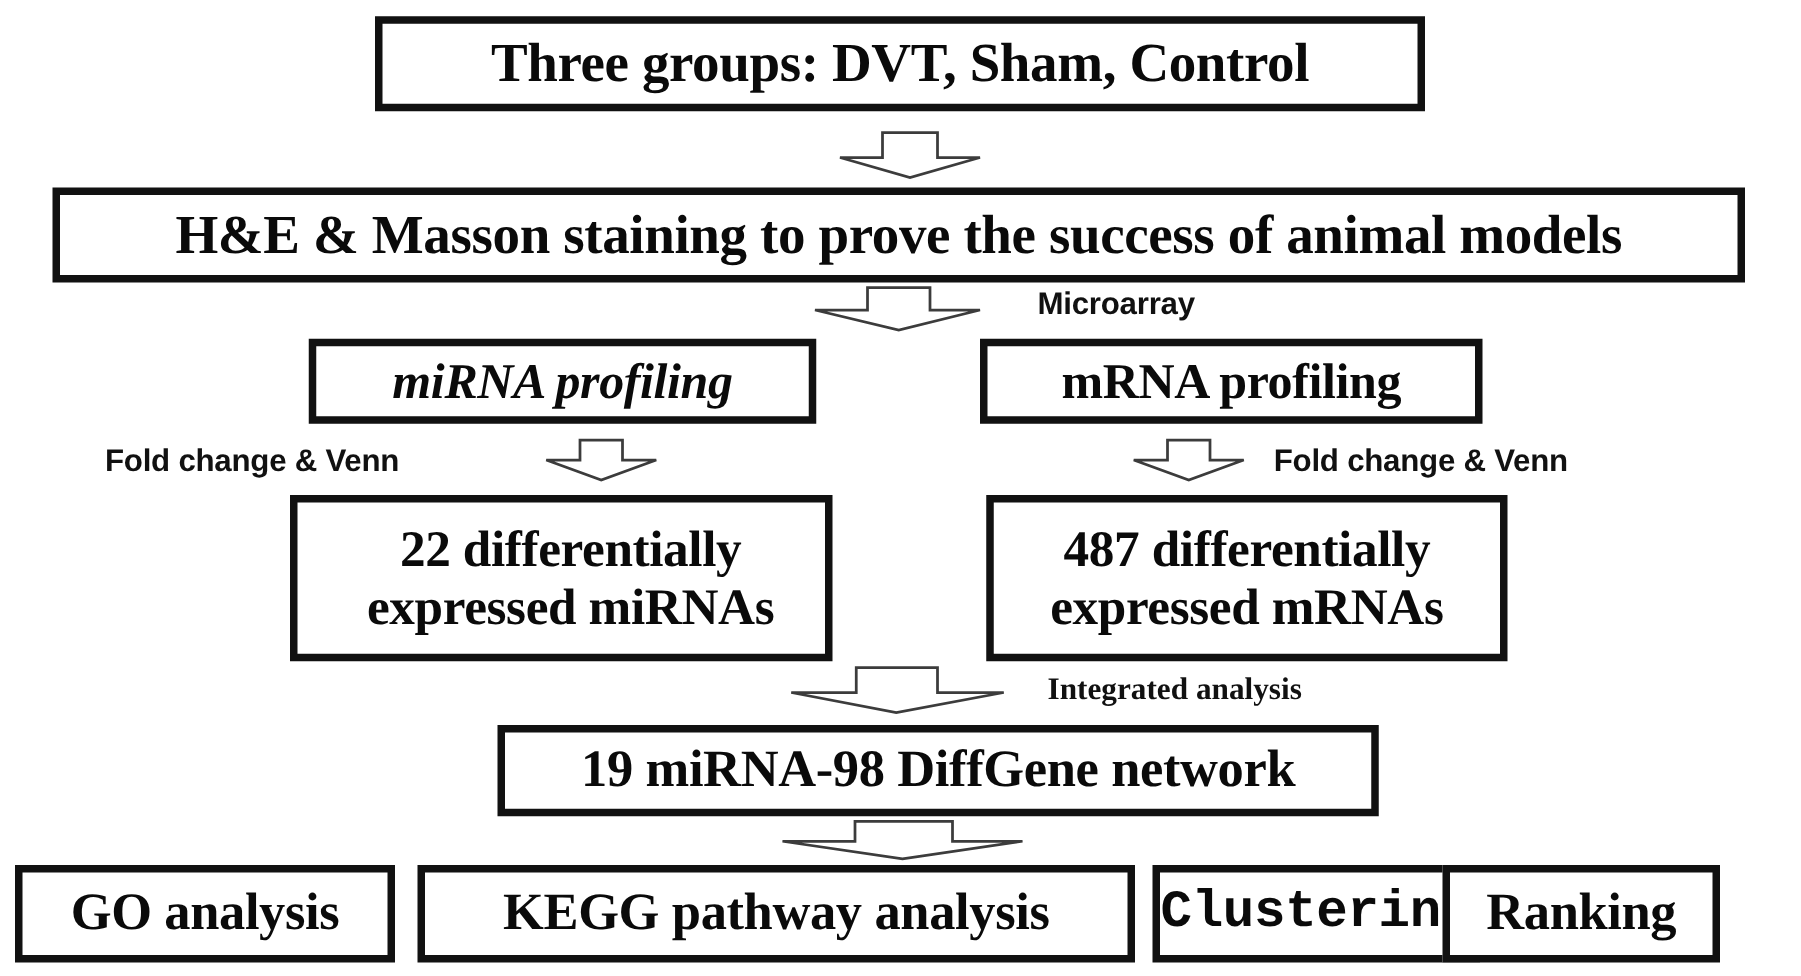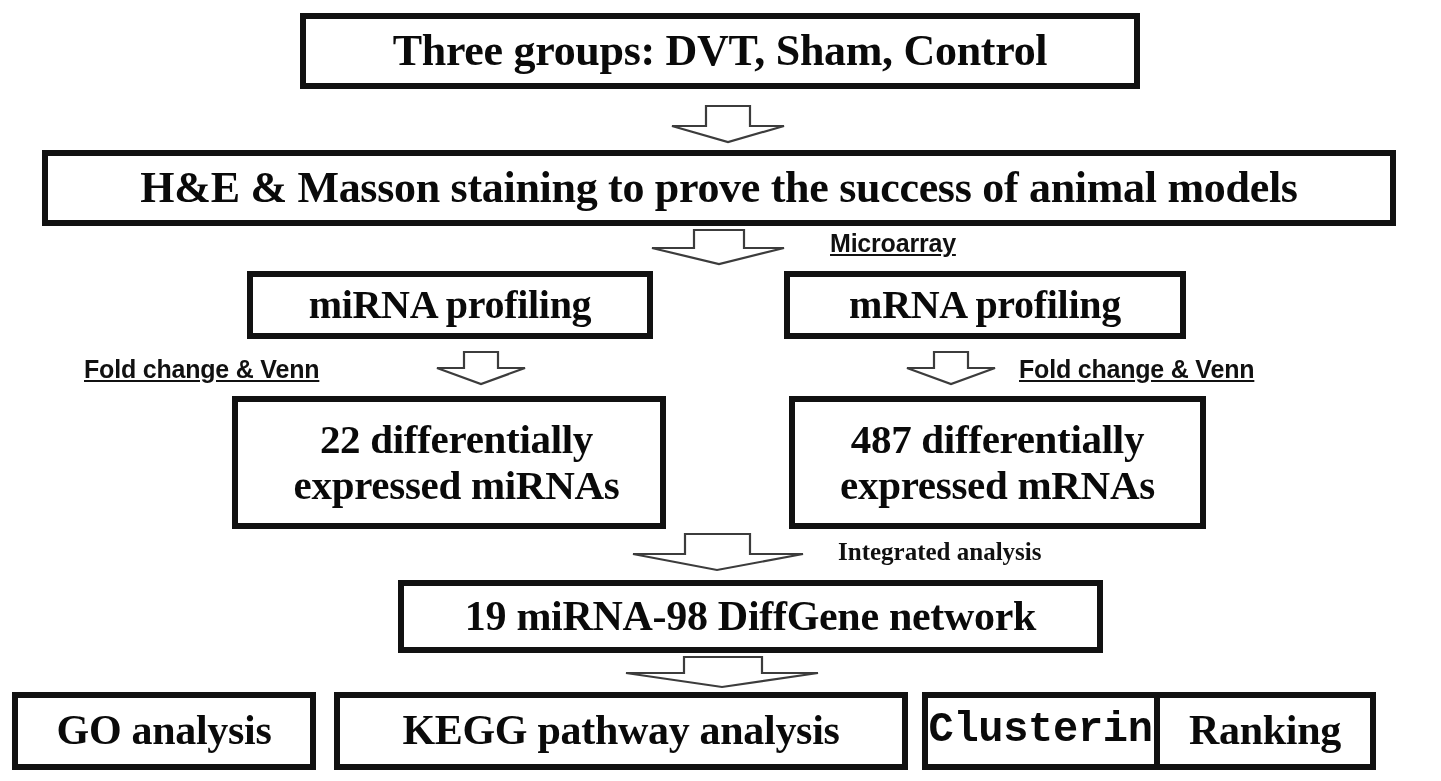--- a/index.html
+++ b/index.html
@@ -42,21 +42,20 @@
   .annot {
     position: absolute;
     font-weight: bold;
     color: #111111;
     white-space: nowrap;
   }
   .annot.sans {
     font-family: "Liberation Sans", "DejaVu Sans", sans-serif;
     font-size: 25px;
     letter-spacing: -0.2px;
-    text-decoration: underline;
   }
   .annot.serif {
     font-family: "Liberation Serif", "DejaVu Serif", serif;
     font-size: 25px;
     letter-spacing: 0px;
   }
 
   
   .arrow {
     position: absolute;
@@ -94,21 +93,21 @@
 
   <div class="arrow" style="left:648px; top:228px; width:140px; height:38px;">
     <svg viewBox="0 0 140 38" preserveAspectRatio="none">
       <polygon points="46,2 96,2 96,20 136,20 71,36 4,20 46,20"></polygon>
     </svg>
   </div>
 
   <span class="annot sans" style="left:830px; top:229px;">Microarray</span>
 
   <div class="fbox" style="left:247px; top:271px; width:406px; height:68px;">
-    <span class="ftext" style="font-size:40px;">miRNA profiling</span>
+    <span class="ftext" style="font-size:40px;font-style:italic;">miRNA profiling</span>
   </div>
 
   <div class="fbox" style="left:784px; top:271px; width:402px; height:68px;">
     <span class="ftext" style="font-size:40px;">mRNA profiling</span>
   </div>
 
   <span class="annot sans" style="left:84px; top:355px;">Fold change &amp; Venn</span>
 
   <div class="arrow" style="left:433px; top:350px; width:96px; height:36px;">
     <svg viewBox="0 0 96 36" preserveAspectRatio="none">

